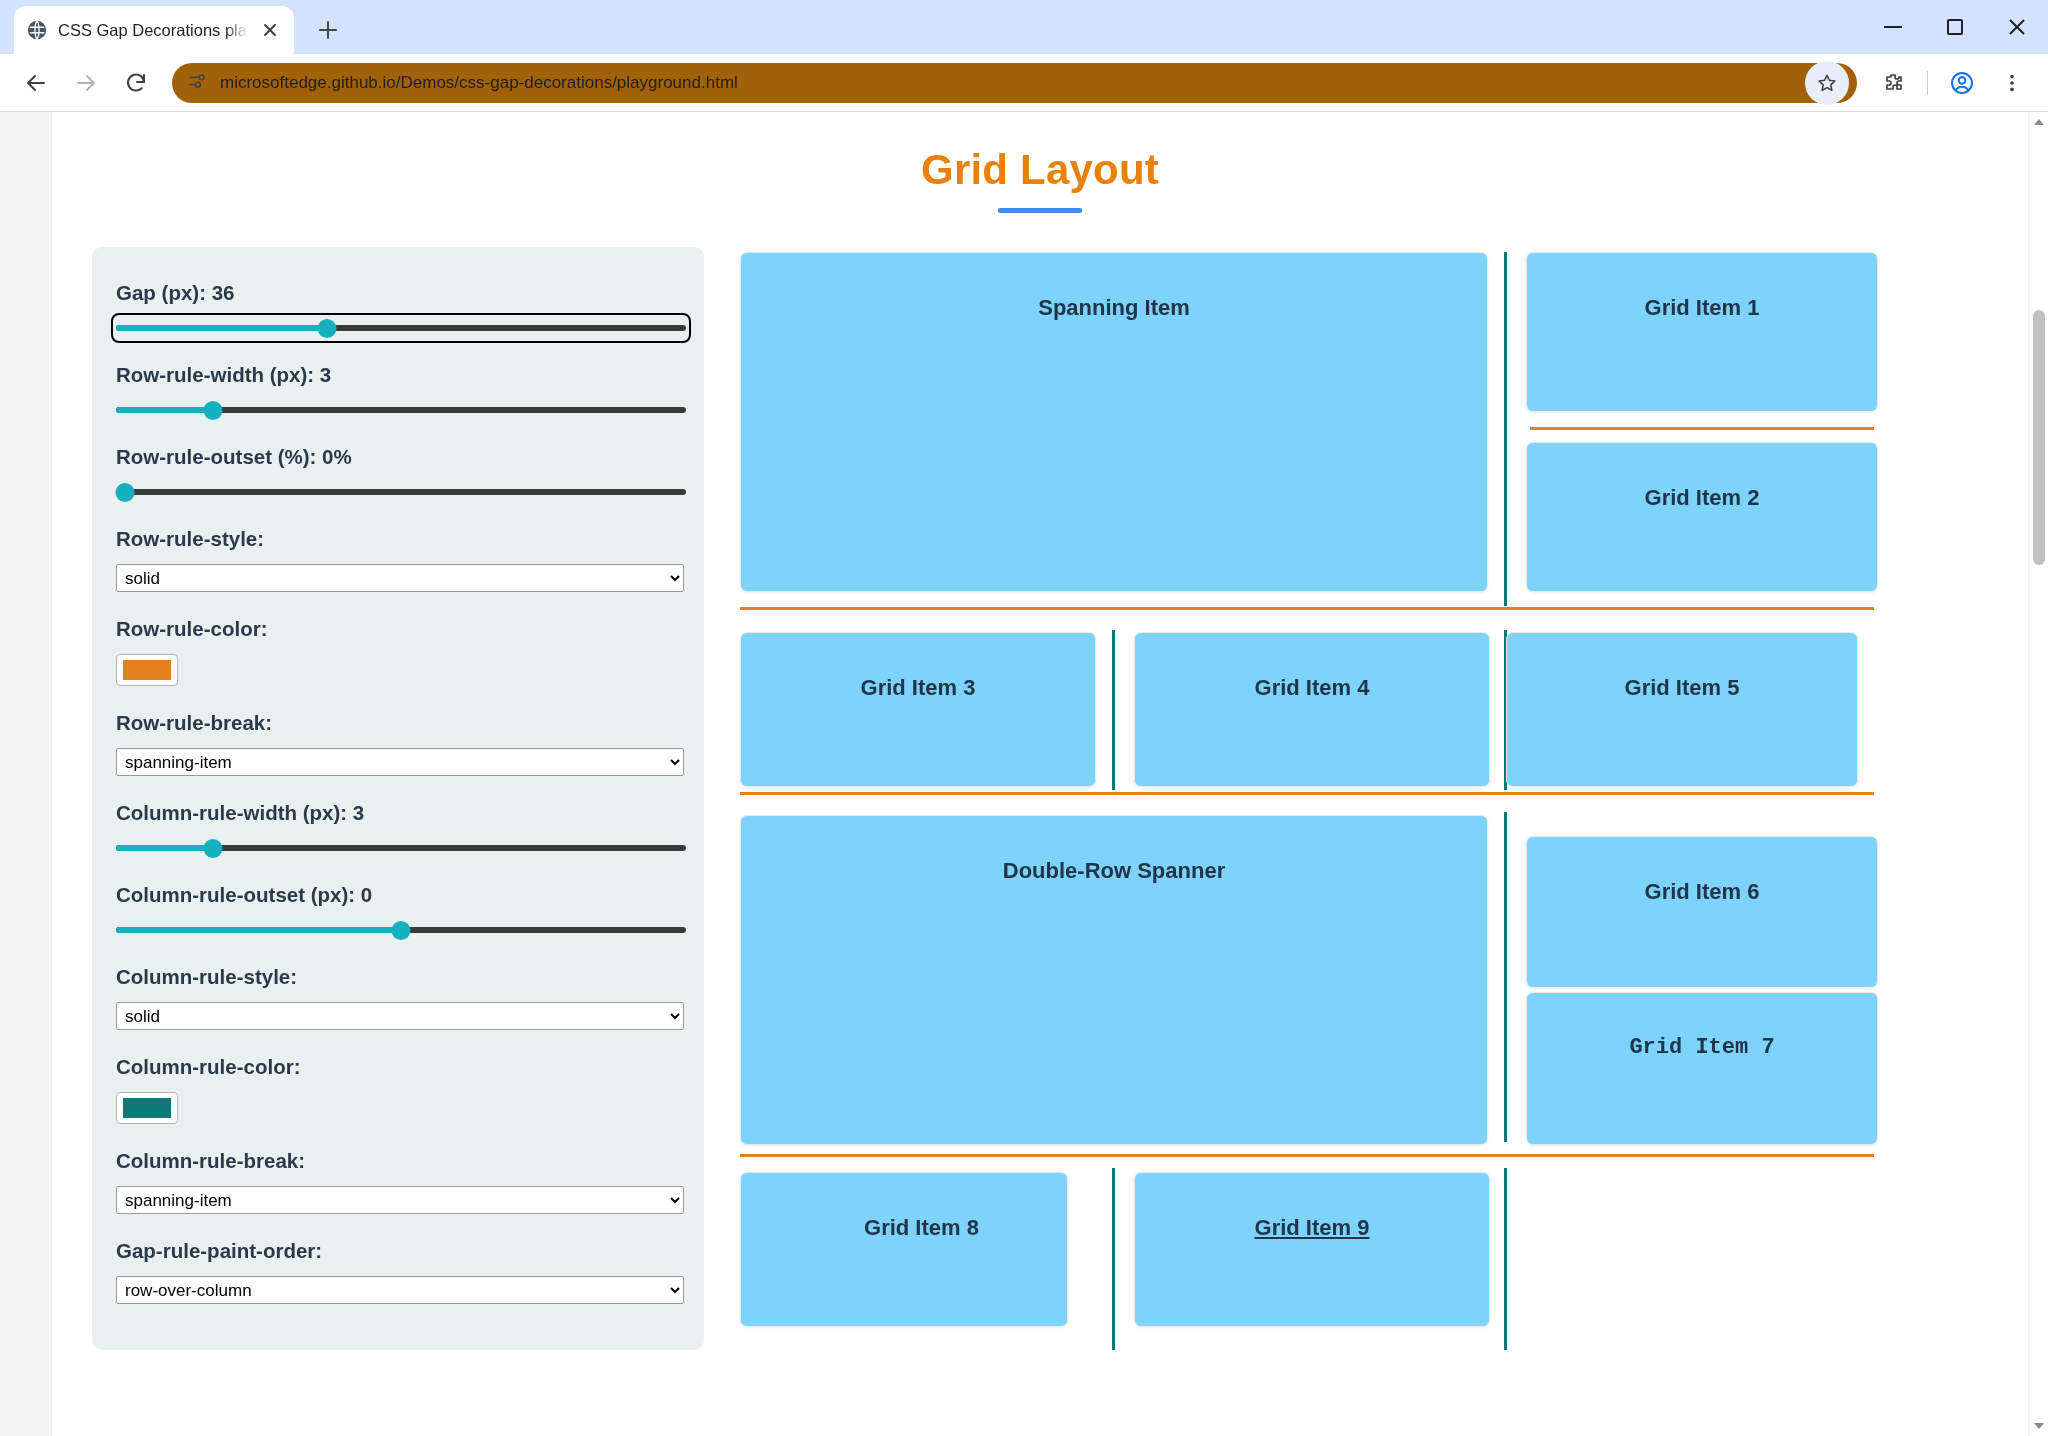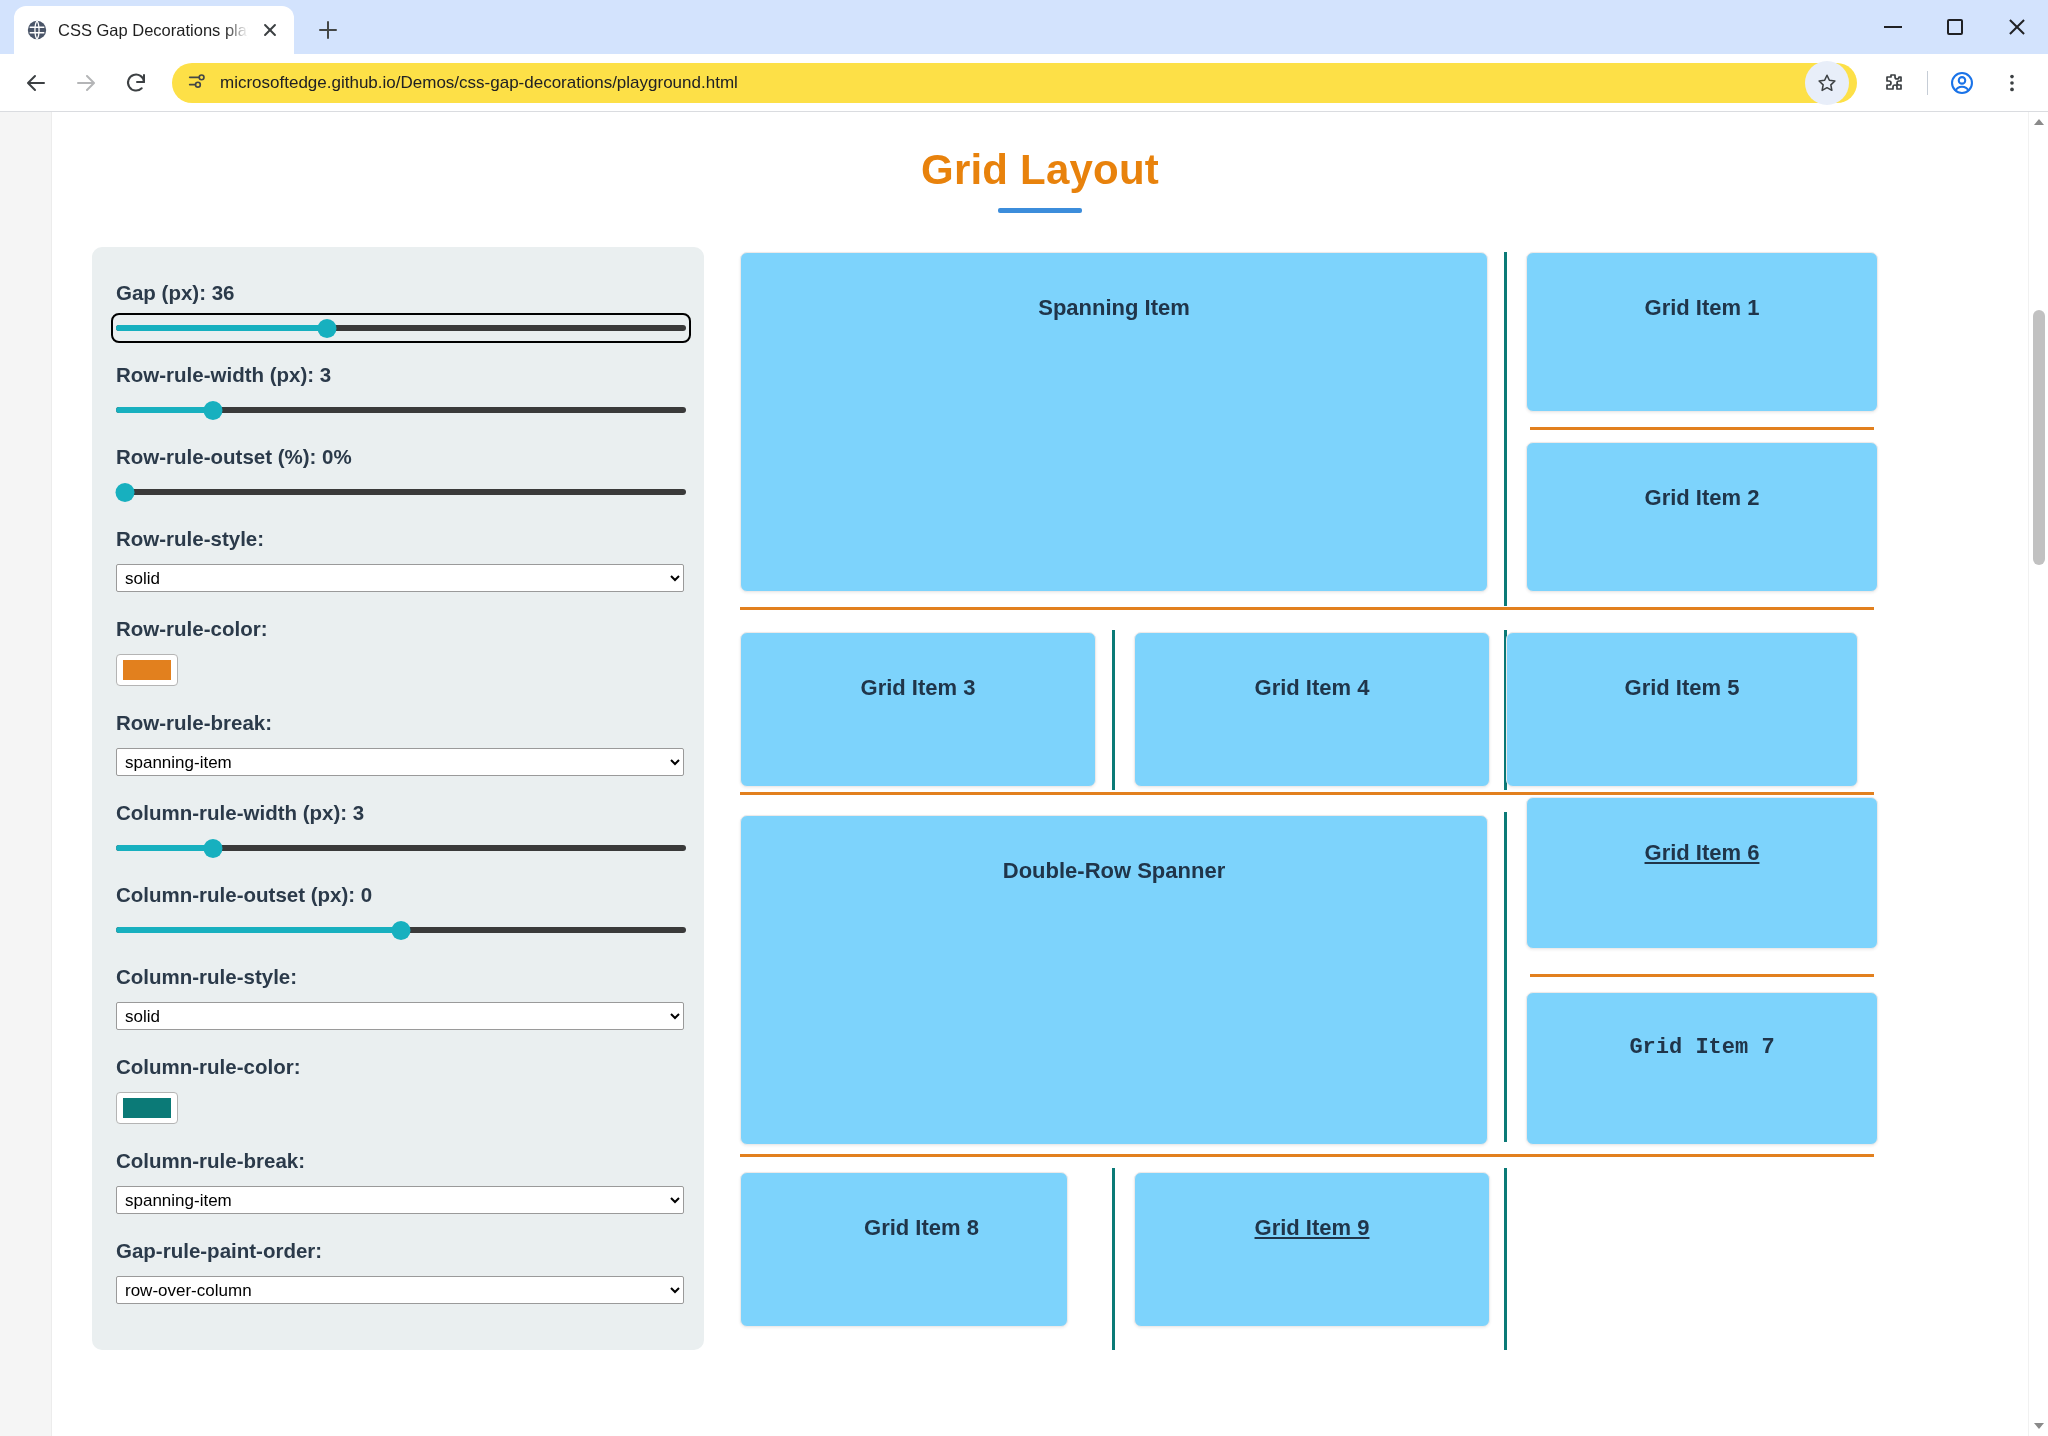--- a/index.html
+++ b/index.html
@@ -68,21 +68,21 @@
   }
   .tb-btn {
     width: 44px; height: 44px; border-radius: 50%;
     display: flex; align-items: center; justify-content: center;
     color: #3c4043;
   }
   .tb-btn svg { display: block; }
   .tb-btn.disabled { opacity: .38; }
 
   .omnibox {
-    flex: 1; height: 40px; background: #fde047; border-radius: 20px;
+    flex: 1; height: 40px; background: #a16207; border-radius: 20px;
     display: flex; align-items: center; padding: 0 8px 0 14px; gap: 12px;
     margin: 0 8px;
   }
   .omnibox-url {
     flex: 1; font-size: 17px; color: #202124; white-space: nowrap; overflow: hidden;
   }
   .star-wrap { background: #e8eef9; border-radius: 50%; }
   .tb-sep { width: 1px; height: 24px; background: #c6cdd6; margin: 0 6px; }
 
   
@@ -401,21 +401,21 @@
             <div class="gi" style="left:394px; top:380px; width:356px; height:155px;">
               <span>Grid Item 4</span>
             </div>
             <div class="gi" style="left:766px; top:380px; width:352px; height:155px;">
               <span>Grid Item 5</span>
             </div>
 
             <div class="gi" style="left:0px;   top:563px; width:748px; height:330px;">
               <span>Double-Row Spanner</span>
             </div>
-            <div class="gi" style="left:786px; top:545px; width:352px; height:152px;text-decoration:underline;">
+            <div class="gi" style="left:786px; top:584px; width:352px; height:152px;">
               <span>Grid Item 6</span>
             </div>
             <div class="gi" style="left:786px; top:740px; width:352px; height:153px;font-family:Liberation Mono, monospace;">
               <span>Grid Item 7</span>
             </div>
 
             <div class="gi" style="left:0px;   top:920px; width:328px; height:155px;padding-left:35px;">
               <span>Grid Item 8</span>
             </div>
             <div class="gi" style="left:394px; top:920px; width:356px; height:155px;text-decoration:underline;">

